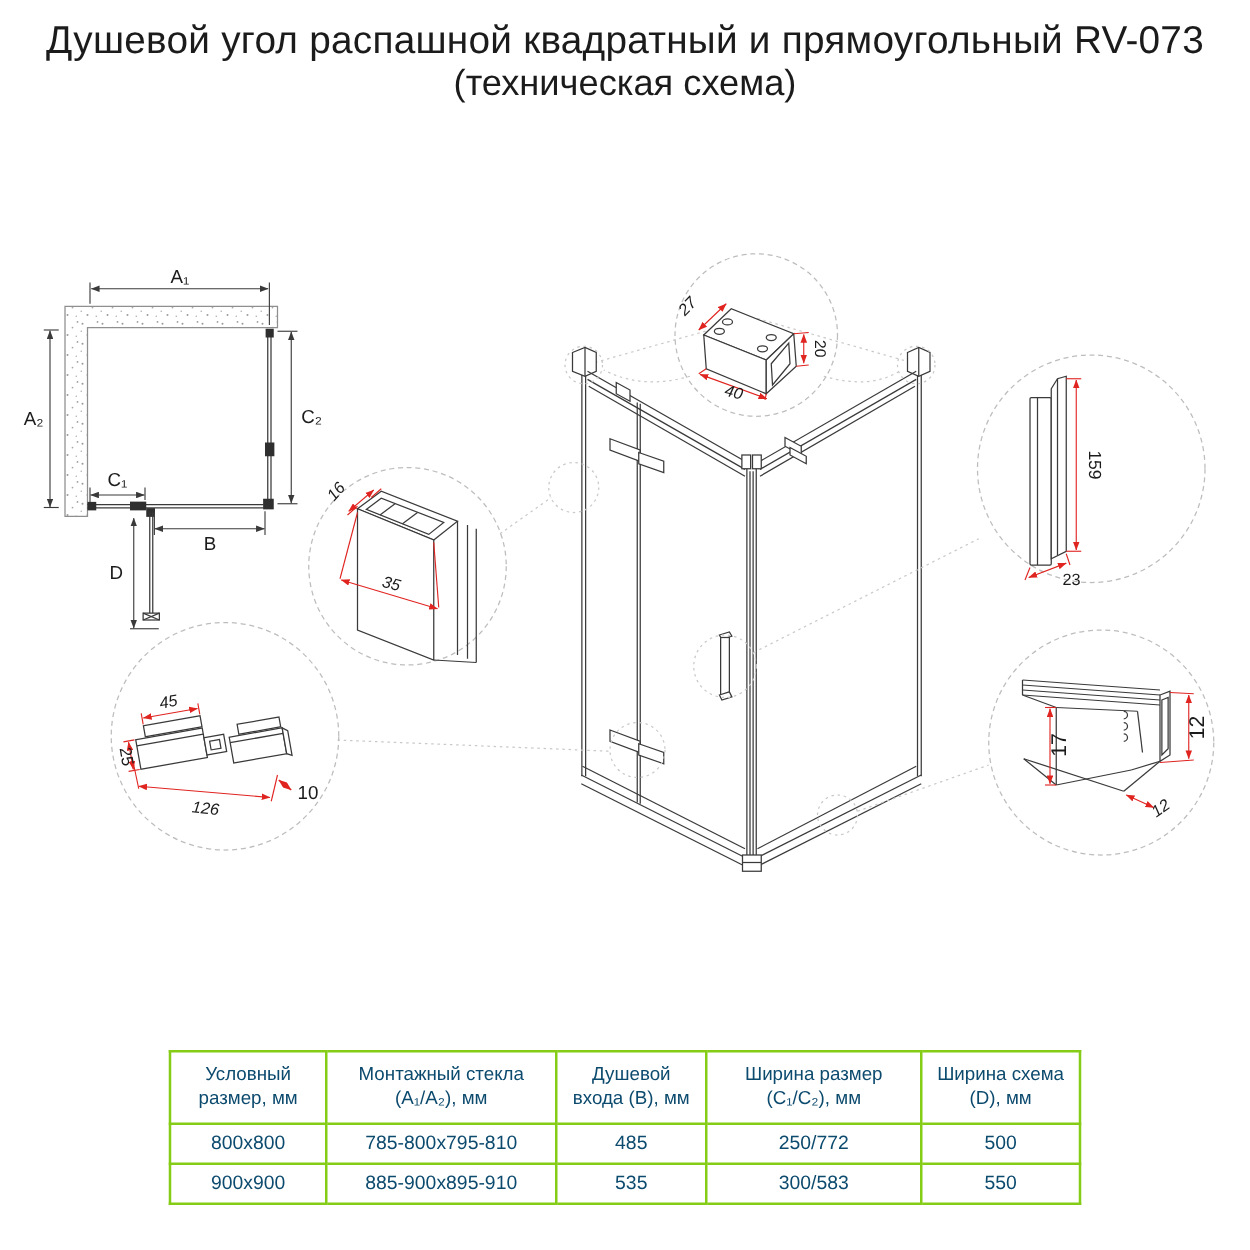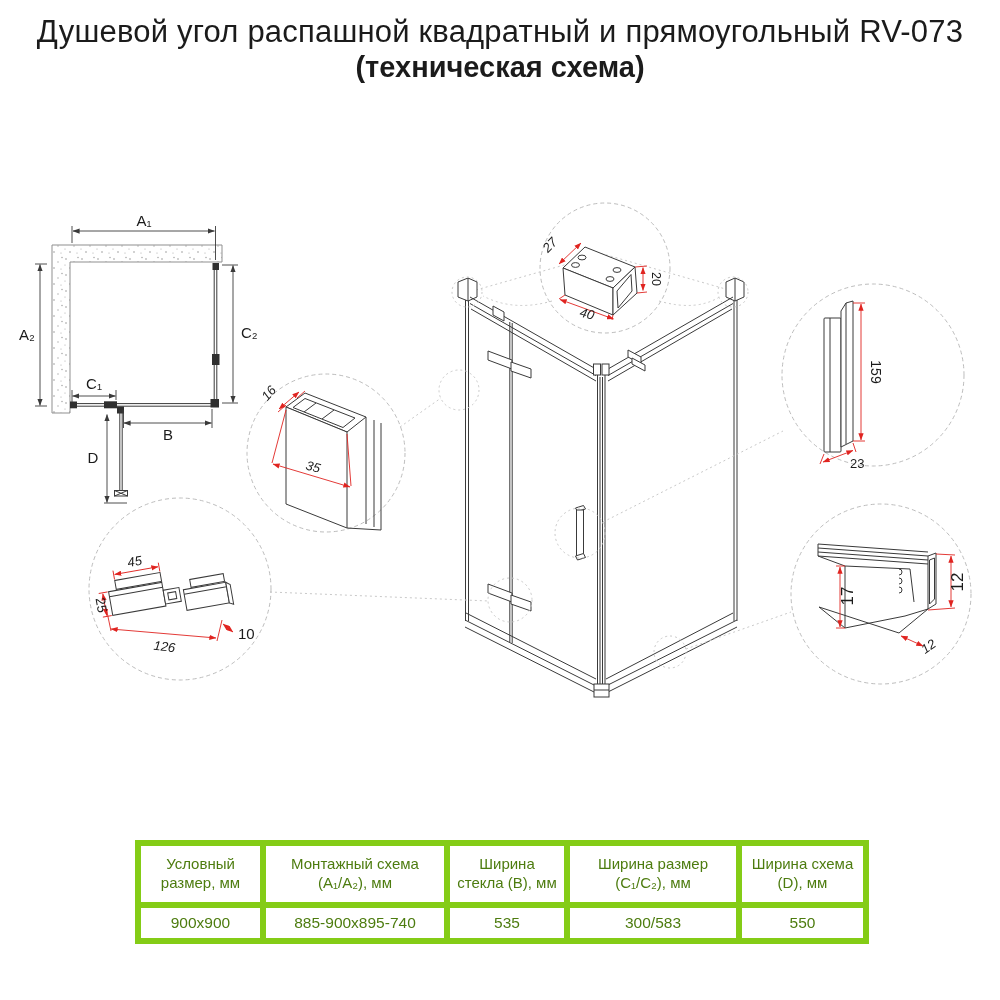--- a/index.html
+++ b/index.html
@@ -1,35 +1,35 @@
 <!DOCTYPE html>
 <html><head>
 <meta charset="utf-8">
 <style>
   html,body{margin:0;padding:0;background:#fff;}
   .page{position:relative;width:1000px;height:1000px;background:#fff;overflow:hidden;
         font-family:"Liberation Sans","DejaVu Sans",sans-serif;color:#1b1b1b;}
   .title{position:absolute;top:14px;left:0;width:1000px;text-align:center;}
   .title .l1{font-size:31px;line-height:36px;font-weight:500;letter-spacing:.2px;}
-  .title .l2{font-size:29px;line-height:34px;font-weight:700;}
+  .title .l2{font-size:29px;line-height:34px;font-weight:400;}
   svg{position:absolute;left:0;top:0;}
   svg text{font-family:"Liberation Sans","DejaVu Sans",sans-serif;fill:#1b1b1b;}
   .ln{stroke:#3a3a3a;stroke-width:1;fill:none;}
   .lnw{stroke:#3a3a3a;stroke-width:1;fill:#fff;}
   .blk{fill:#2f2f2f;stroke:none;}
   .dim{stroke:#3a3a3a;stroke-width:.9;fill:none;}
   .red{stroke:#e02420;stroke-width:.9;fill:none;}
   .dash{stroke:#bdbdbd;stroke-width:1;fill:none;stroke-dasharray:4 3;}
   .dot{stroke:#c9c9c9;stroke-width:1;fill:none;stroke-dasharray:2 3;}
   .plab{font-size:15px;}
   .dlab{font-size:13px;font-style:italic;}
   .tblwrap{position:absolute;left:135px;top:840px;width:730px;}
   table{border-collapse:collapse;table-layout:fixed;width:728px;}
-  th,td{border:6px solid #84cc16;text-align:center;vertical-align:middle;
-        font-weight:400;color:#4d7c0f;padding:2px 6px;}
+  th,td{border:2px solid #84cc16;text-align:center;vertical-align:middle;
+        font-weight:400;color:#0c4a6e;padding:2px 6px;}
   th{height:52px;font-size:15px;line-height:1.25;}
   td{height:26px;font-size:15.5px;}
 </style>
 </head>
 <body>
 
 <div class="page">
 
   <div class="title">
     <div class="l1">Душевой угол распашной квадратный и прямоугольный RV-073</div>
@@ -318,30 +318,37 @@
       <colgroup>
         <col style="width:125px">
           <col style="width:184px">
           <col style="width:120px">
         <col style="width:172px">
           <col style="width:127px">
       </colgroup>
       <thead>
         <tr>
           <th>Условный размер, мм</th>
-          <th>Монтажный схема (A₁/A₂), мм</th>
-          <th>Ширина стекла (B), мм</th>
+          <th>Монтажный стекла (A₁/A₂), мм</th>
+          <th>Душевой входа (B), мм</th>
           <th>Ширина размер (C₁/C₂), мм</th>
           <th>Ширина схема (D), мм</th>
         </tr>
       </thead>
       <tbody>
         <tr>
+          <td>800x800</td>
+          <td>785-800x795-810</td>
+          <td>485</td>
+          <td>250/772</td>
+          <td>500</td>
+        </tr>
+        <tr>
           <td>900x900</td>
-          <td>885-900x895-740</td>
+          <td>885-900x895-910</td>
           <td>535</td>
           <td>300/583</td>
           <td>550</td>
         </tr>
       </tbody>
     </table>
   </div>
 </div>
 
 </body></html>

